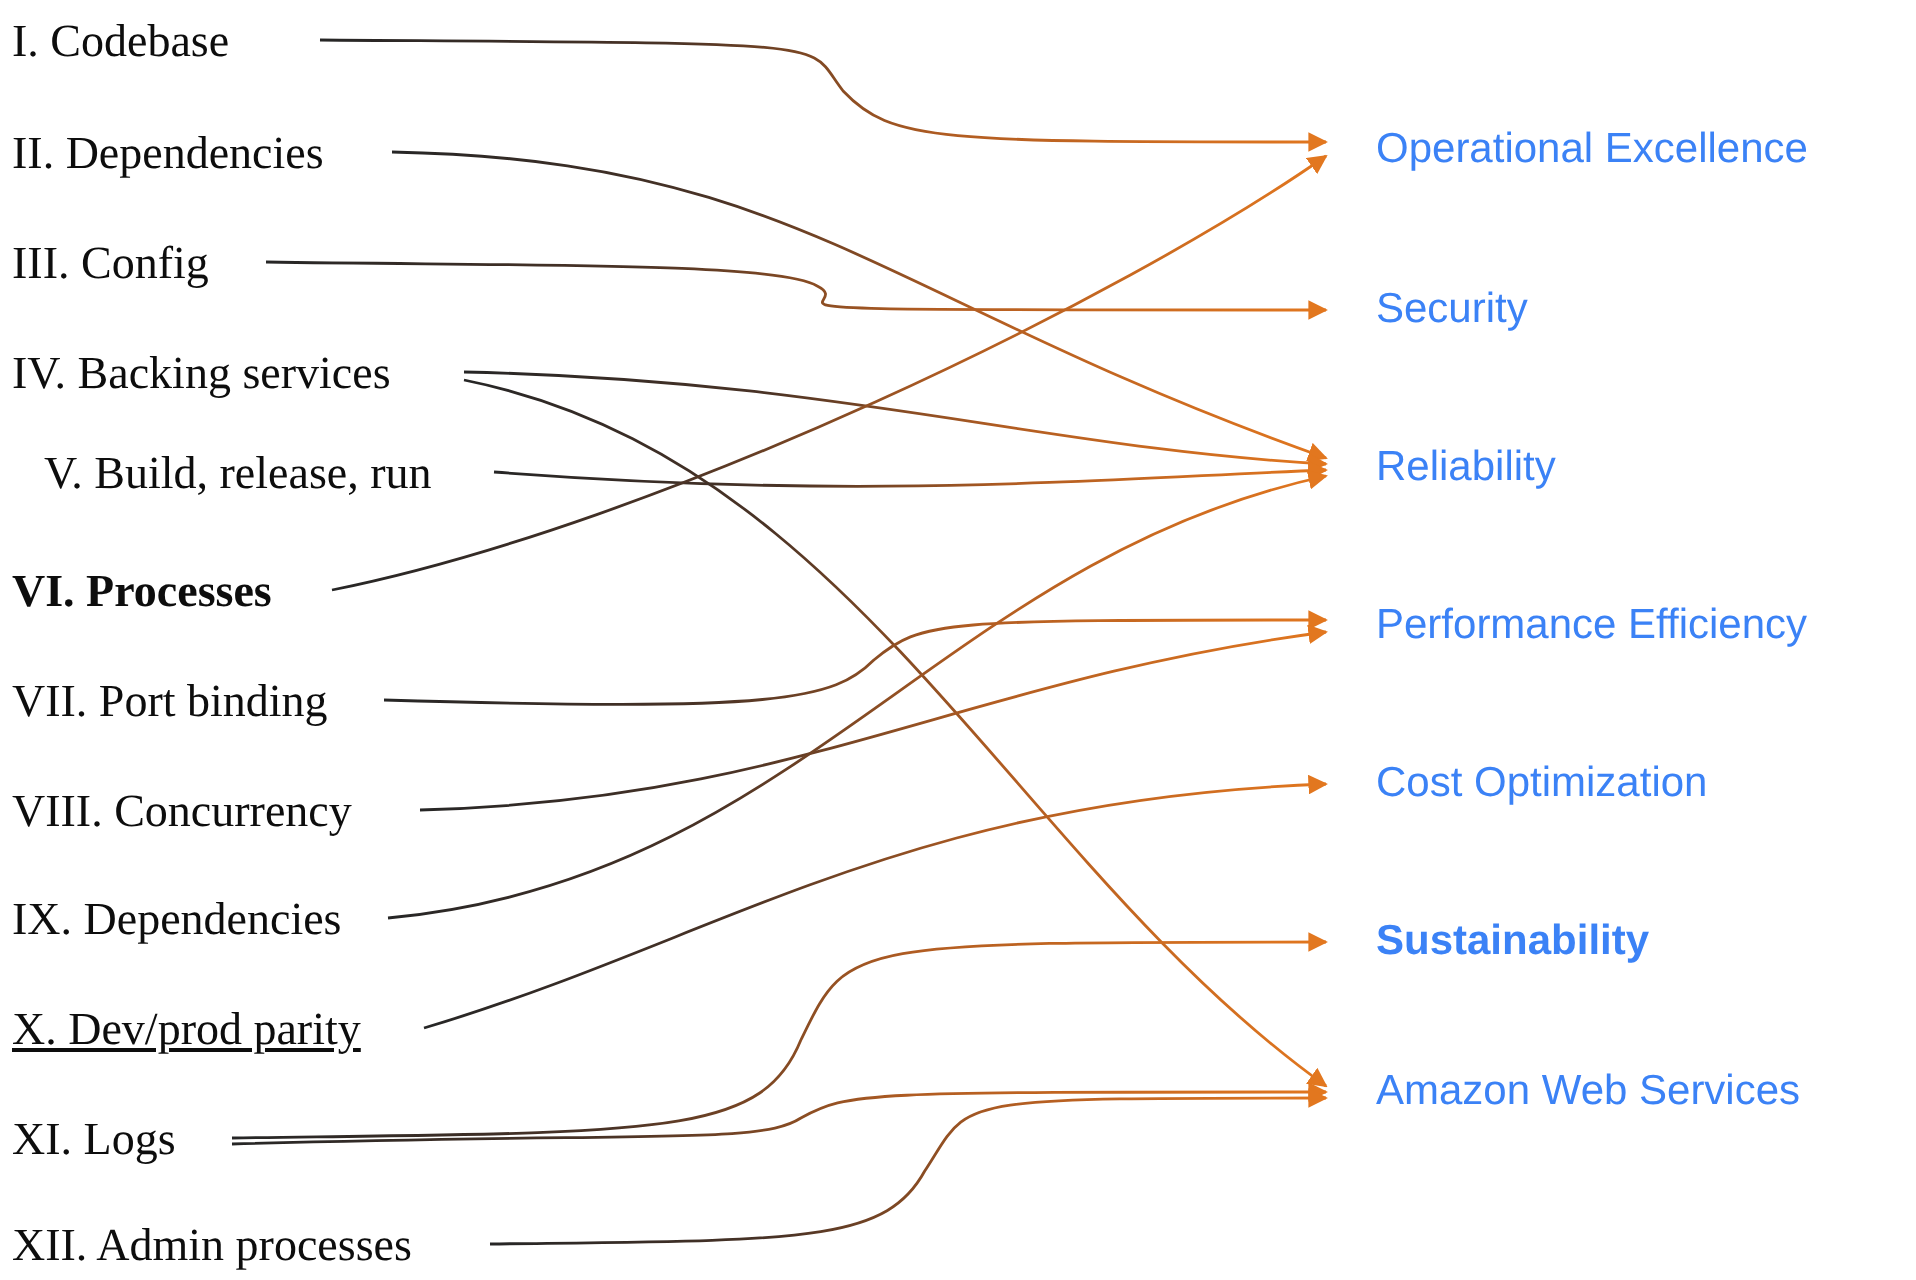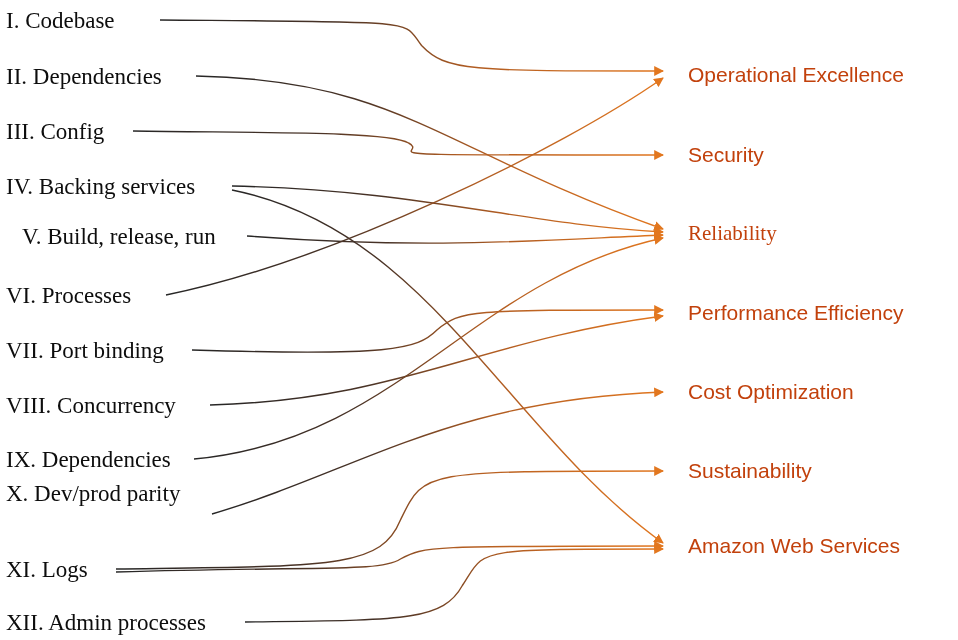--- a/index.html
+++ b/index.html
@@ -12,21 +12,21 @@
     font-family:"Liberation Serif", serif;
     font-size:23px;
     color:#0d0d0d;
     white-space:nowrap;
     line-height:1;
   }
   .right-label{
     position:absolute;
     font-family:"Liberation Sans", sans-serif;
     font-size:21px;
-    color:#c2410c;
+    color:#3b82f6;
     white-space:nowrap;
     line-height:1;
   }
 </style>
 </head>
 <body>
 
 <div id="stage">
 
   <svg id="links" viewBox="0 0 958 640" xmlns="http://www.w3.org/2000/svg">
@@ -58,31 +58,31 @@
         <path d="M 245 622 C 400 620 442.36 622 462.36 585.5 C 486.36 549 470 549 663 549" fill="none" stroke="url(#lg)" stroke-width="1.4" marker-end="url(#ah)"></path>
       </g>
   </svg>
 
   <div id="left-col">
       <div class="left-label" style="left: 6px; top: 9px;">I. Codebase</div>
       <div class="left-label" style="left: 6px; top: 65px;">II. Dependencies</div>
       <div class="left-label" style="left: 6px; top: 120px;">III. Config</div>
       <div class="left-label" style="left: 6px; top: 175px; text-align: center;">IV. Backing services</div>
       <div class="left-label" style="left: 22px; top: 225px;">V. Build, release, run</div>
-      <div class="left-label" style="left: 6px; top: 284px;">VI. Processes</div>
+      <div class="left-label" style="left: 6px; top: 284px; font-weight: bold;">VI. Processes</div>
       <div class="left-label" style="left: 6px; top: 339px;">VII. Port binding</div>
       <div class="left-label" style="left: 6px; top: 394px; font-family: Liberation Serif, serif;">VIII. Concurrency</div>
       <div class="left-label" style="left: 6px; top: 448px;">IX. Dependencies</div>
-      <div class="left-label" style="left: 6px; top: 482px;">X. Dev/prod parity</div>
+      <div class="left-label" style="left: 6px; top: 503px; text-decoration: underline;">X. Dev/prod parity</div>
       <div class="left-label" style="left: 6px; top: 558px;">XI. Logs</div>
       <div class="left-label" style="left: 6px; top: 611px;">XII. Admin processes</div>
     </div>
   <div id="right-col">
       <div class="right-label" style="left: 688px; top: 64px;">Operational Excellence</div>
       <div class="right-label" style="left: 688px; top: 144px;">Security</div>
-      <div class="right-label" style="left: 688px; top: 223px; font-family: Liberation Serif, serif;">Reliability</div>
+      <div class="right-label" style="left: 688px; top: 223px;">Reliability</div>
       <div class="right-label" style="left: 688px; top: 302px;">Performance Efficiency</div>
       <div class="right-label" style="left: 688px; top: 381px; text-align: center;">Cost Optimization</div>
-      <div class="right-label" style="left: 688px; top: 460px;">Sustainability</div>
+      <div class="right-label" style="left: 688px; top: 460px; font-weight: bold;">Sustainability</div>
       <div class="right-label" style="left: 688px; top: 535px;">Amazon Web Services</div>
     </div>
 
 </div>
 
 </body></html>

